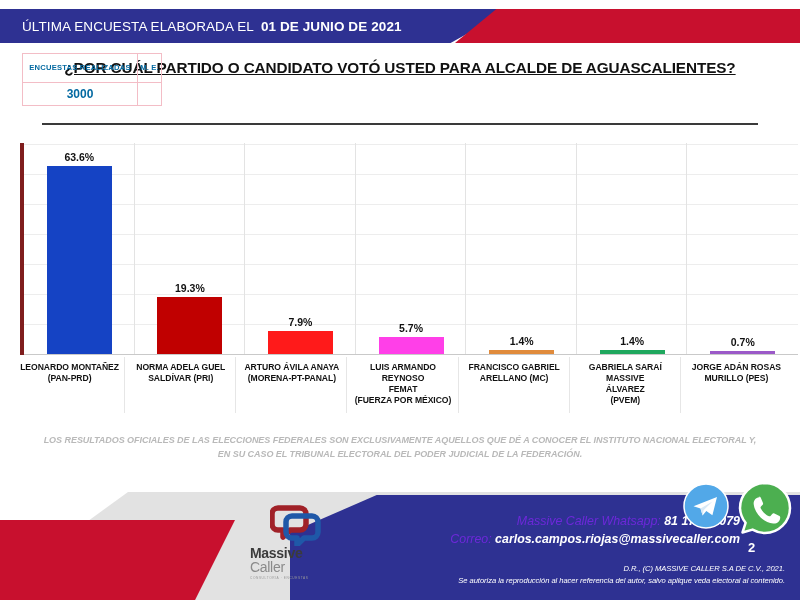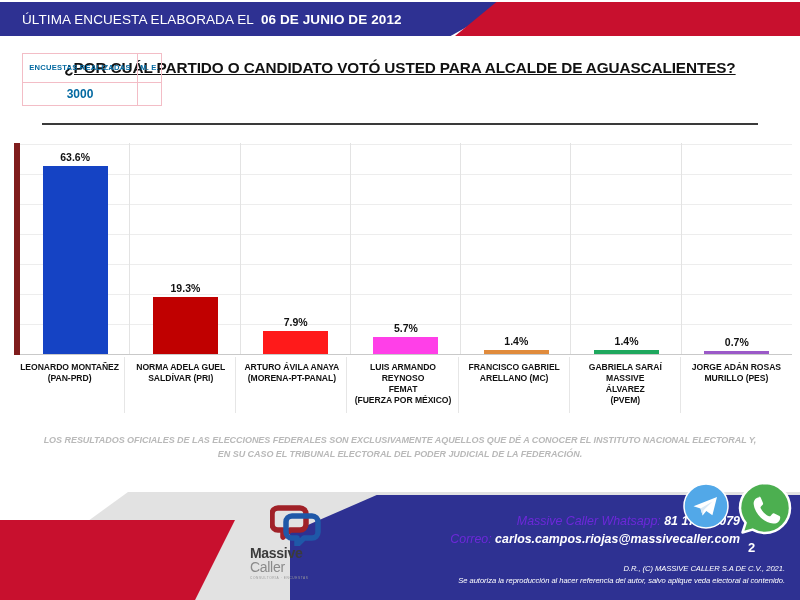--- a/index.html
+++ b/index.html
@@ -10,21 +10,21 @@
     overflow: hidden;
   }
   #page {
     position: relative;
     width: 800px; height: 600px;
     background: #ffffff;
   }
 
   
   .banner {
-    position: absolute; left: 0; top: 2px;
+    position: absolute; left: 0; top: 9px;
     width: 800px; height: 34px;
     overflow: hidden;
   }
   .banner-blue {
     position: absolute; left: 0; top: 0;
     width: 512px; height: 34px;
     background: #2E3192;
     clip-path: polygon(0 0, 100% 0, 88% 100%, 0 100%);
   }
   .banner-red {
@@ -80,23 +80,23 @@
     width: 716px; height: 2px;
     background: #3a3a3a;
   }
 
   
   .chart {
     position: absolute; left: 0; top: 143px;
     width: 800px; height: 270px;
   }
   .plot {
-    position: absolute; left: 14px; top: 0;
+    position: absolute; left: 20px; top: 0;
     width: 778px; height: 212px;
-    border-left: 6px solid #7f1d1d;
+    border-left: 4px solid #7f1d1d;
   }
   .gridline {
     position: absolute; left: 0; width: 100%;
     height: 1px; background: #ededed;
   }
   .baseline {
     position: absolute; left: 0; bottom: 0;
     width: 100%; height: 1px; background: #c9c9c9;
   }
   .bars {
@@ -267,21 +267,21 @@
 </head>
 <body>
 
 <div id="page">
 
   <div class="banner">
     <div class="banner-blue"></div>
     <div class="banner-red"></div>
     <div class="banner-date-wrap">
       <span class="banner-date-label">ÚLTIMA ENCUESTA ELABORADA EL</span>
-      <span class="banner-date-value">06 DE JUNIO DE 2012</span>
+      <span class="banner-date-value">01 DE JUNIO DE 2021</span>
     </div>
   </div>
 
   <div class="title-main">¿POR CUÁL PARTIDO O CANDIDATO VOTÓ USTED PARA ALCALDE DE AGUASCALIENTES?</div>
   <div class="rule"></div>
 
   <div class="chart">
     <div class="plot">
       <div class="gridline" style="top:1px"></div>
       <div class="gridline" style="top:31px"></div>

